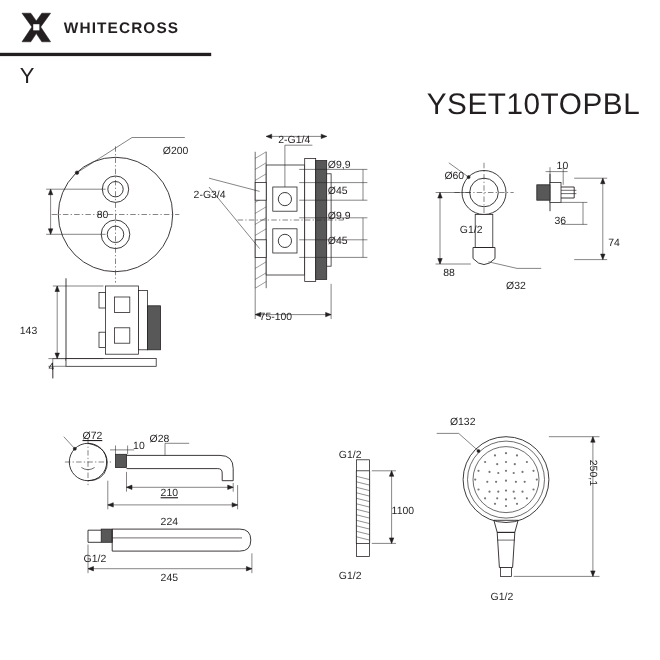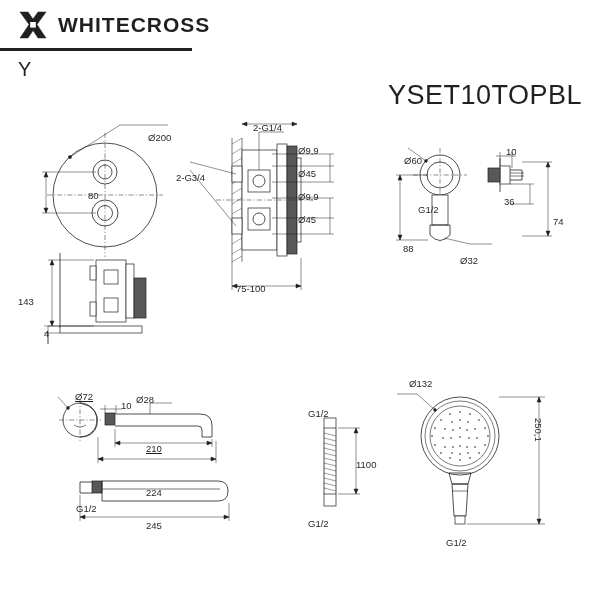--- a/index.html
+++ b/index.html
@@ -13,21 +13,21 @@
   }
   .sheet { position:absolute; inset:0; }
 
   
   .brand {
     position:absolute; left:18px; top:10px;
     display:flex; align-items:center; gap:10px;
   }
   .brand-mark { width:30px; height:30px; position:relative; }
   .brand-name {
-    font-size:21px; font-weight:bold; letter-spacing:1px; color:#231f20;
+    font-size:14px; font-weight:bold; letter-spacing:1px; color:#231f20;
   }
   .rule {
     position:absolute; left:0; top:48px; width:192px; height:3px; background:#231f20;
   }
   .code-left {
     position:absolute; left:18px; top:58px;
     font-size:20px; color:#231f20;
   }
   .code-right {
     position:absolute; right:18px; top:52px;
@@ -290,21 +290,21 @@
       <path class="dim" d="M30 110 L30 136"></path>
       <path class="dim" d="M179 118 L179 136"></path>
       <path class="dim" d="M30 132 L179 132"></path>
       <path class="fillblk" d="M30 132 l5 -2 l0 4 z"></path>
       <path class="fillblk" d="M179 132 l-5 -2 l0 4 z"></path>
     </svg>
     <div class="lbl" style="left:75px; top:391px;text-decoration:underline;">Ø72</div>
     <div class="lbl" style="left:121px; top:400px;">10</div>
     <div class="lbl" style="left:136px; top:394px;">Ø28</div>
     <div class="lbl" style="left:146px; top:443px;text-decoration:underline;">210</div>
-    <div class="lbl" style="left:146px; top:487px;">224</div>
+    <div class="lbl" style="left:146px; top:469px;">224</div>
     <div class="lbl" style="left:76px; top:503px;">G1/2</div>
     <div class="lbl" style="left:146px; top:520px;">245</div>
   </div>
 
   <div>
     <svg width="80" height="130" style="left:310px; top:408px;">
 
       <rect class="fillwht" x="14" y="10" width="12" height="10"></rect>
 
       <path class="ln" d="M14 20 L14 86"></path>

